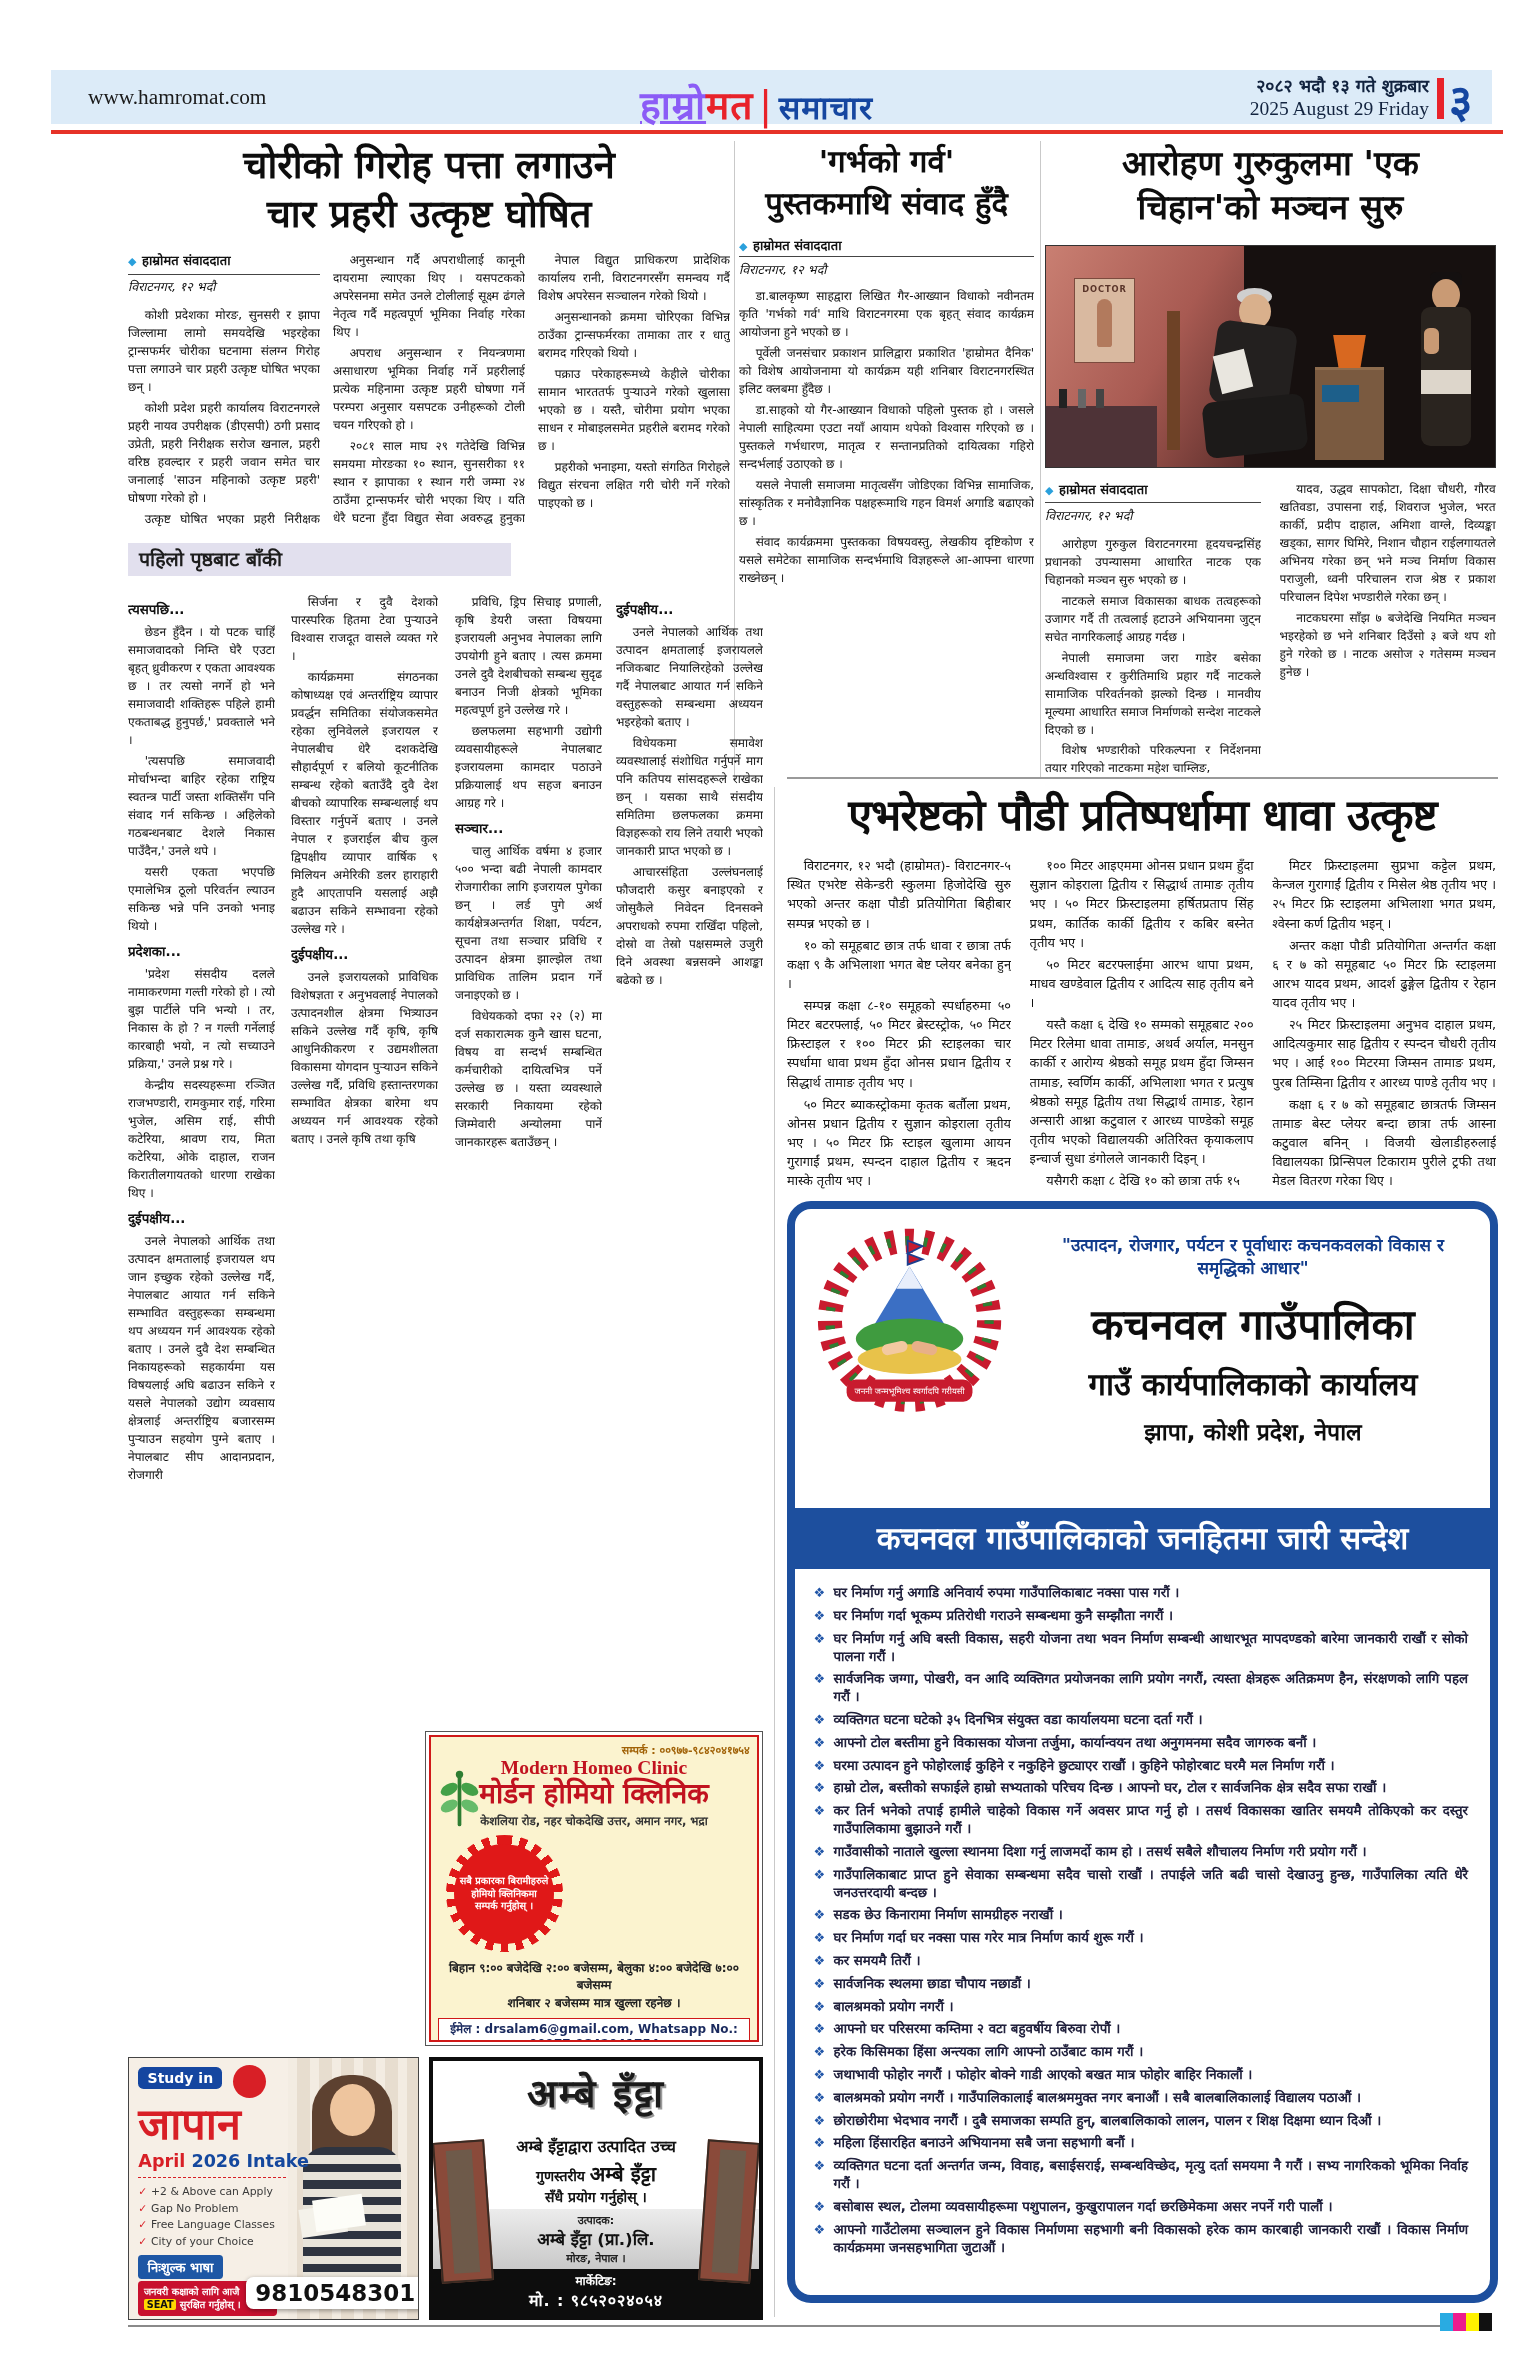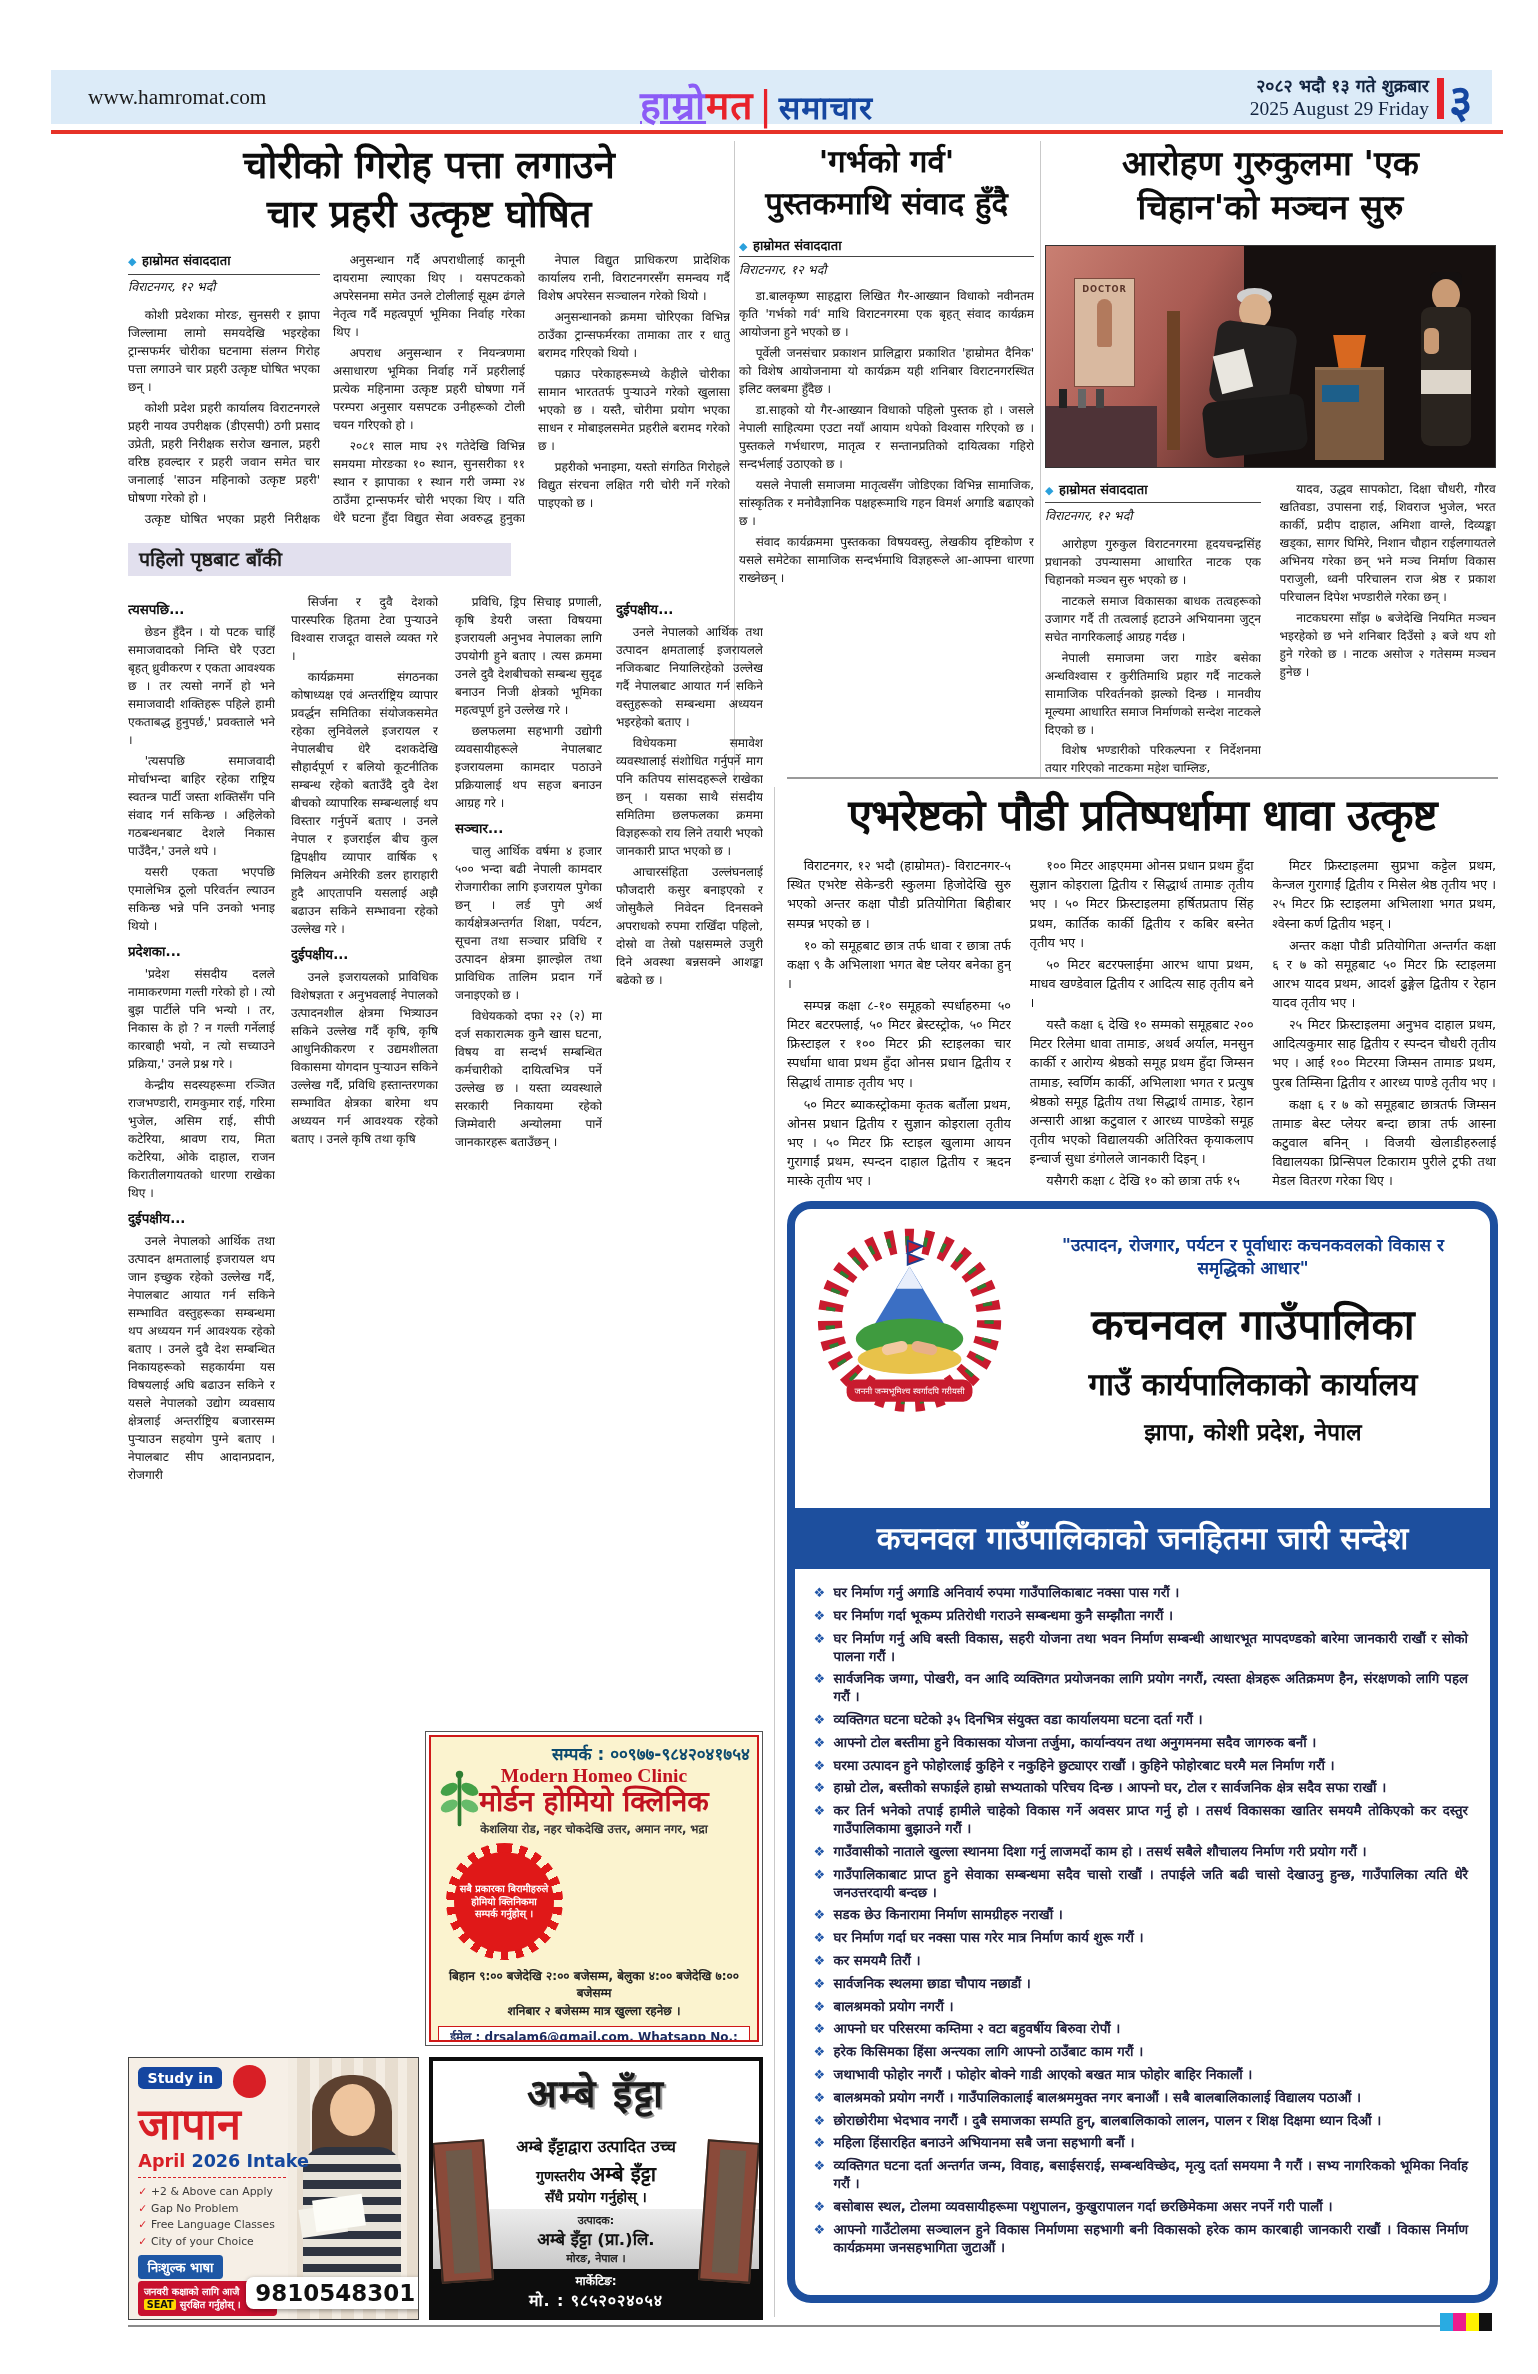--- a/index.html
+++ b/index.html
@@ -45,21 +45,21 @@
   #art2{left:739px;top:141px;width:295px;height:638px;}
   #art2 .headline{font-size:31px;line-height:1.35;}
   #art2 .body-col{margin-top:9.3px;height:436px;}
 
   
   #art3{left:1045px;top:141px;width:451px;height:638px;}
   #art3 .headline{font-size:34px;line-height:1.3;}
   #photo{left:0;top:104px;width:451px;height:223px;background:#16100f;overflow:hidden;border:0.9px solid #333;}
   #photo .wall{position:absolute;left:0;top:0;width:44%;height:100%;
       background:linear-gradient(120deg,#c97f72,#a85a52 55%,#5e2f2c);}
-  #photo .poster{position:absolute;left:28px;top:32px;width:61px;height:109px;background:#d9b9a0;
+  #photo .poster{position:absolute;left:28px;top:32px;width:61px;height:85px;background:#d9b9a0;
       border:1.9px solid #7c4b3e;text-align:center;}
   #photo .poster .ptxt{font-size:8.3px;font-weight:bold;color:#5a352a;margin-top:4.6px;letter-spacing:0.9px;}
   #photo .poster .pbody{width:15px;height:48px;margin:5.6px auto 0;background:#b27a5d;border-radius:7.4px 7.4px 2.8px 2.8px;}
   #photo .table{position:absolute;left:0;top:160px;width:111px;height:63px;background:#4e3337;}
   #photo .bottle{position:absolute;top:-16.7px;width:8.3px;height:18.6px;background:#222;}
   #photo .seated{position:absolute;left:139px;top:48px;width:139px;height:174px;}
   #photo .seated .head{position:absolute;left:54px;top:0;width:32px;height:35px;border-radius:50%;background:#d9b08c;}
   #photo .seated .hair{position:absolute;left:52px;top:-5.6px;width:35px;height:16.7px;border-radius:50%;background:#cfcfcf;}
   #photo .seated .torso{position:absolute;left:28px;top:30px;width:80px;height:83px;border-radius:13px;background:#23201f;transform:rotate(8deg);}
   #photo .seated .paper{position:absolute;left:32px;top:58px;width:32px;height:39px;background:#e9e6df;transform:rotate(-14deg);}
@@ -112,21 +112,21 @@
        text-align:center;line-height:61px;}
   #kad-bullets{padding:15px 22px 7.4px 18.6px;overflow:hidden;height:705px;}
   .kbullet{display:flex;gap:8.3px;margin-bottom:4.6px;}
   .kbullet .ico{color:#2156a8;font-size:13px;line-height:1.4;flex:0 0 auto;}
   .kbullet .txt{font-size:13.3px;font-weight:600;color:#20203c;line-height:1.36;text-align:justify;}
 
   
   #homeo{left:425px;top:1731px;width:338px;height:315px;border:1.9px solid #555;background:#fff;padding:2.8px;}
   #homeo .inner{border:2.8px solid #d01818;background:#fbf3cf;height:100%;position:relative;
        padding:5.6px 7.4px;text-align:center;overflow:hidden;}
-  #homeo .contact{font-size:17px;font-weight:bold;color:#0c4a6e;text-align:right;}
+  #homeo .contact{font-size:11px;font-weight:bold;color:#a16207;text-align:right;}
   #homeo .en{font-family:"Liberation Serif",serif;font-size:19.5px;font-weight:bold;color:#c1121f;}
   #homeo .np{font-size:28px;font-weight:900;color:#c1121f;line-height:1.1;}
   #homeo .addr{font-size:11.6px;font-weight:bold;color:#333;margin-top:2.8px;}
   #homeo .row{display:flex;margin-top:7.4px;align-items:center;}
   #homeo .docbox{width:193px;background:#22a0dd;border-radius:9.3px;color:#fff;padding:7.4px 3.7px;}
   #homeo .docbox .d1{font-size:18.6px;font-weight:900;}
   #homeo .docbox .d2{font-family:"Liberation Serif",serif;font-size:14px;}
   #homeo .docbox .d3{font-family:"Liberation Serif",serif;font-size:9.7px;margin-top:1.9px;}
   #homeo .burst{position:relative;width:117px;height:117px;margin-left:7.4px;border-radius:50%;
        background:repeating-conic-gradient(#e01818 0deg 8deg,#fbf3cf 8deg 16deg);}

